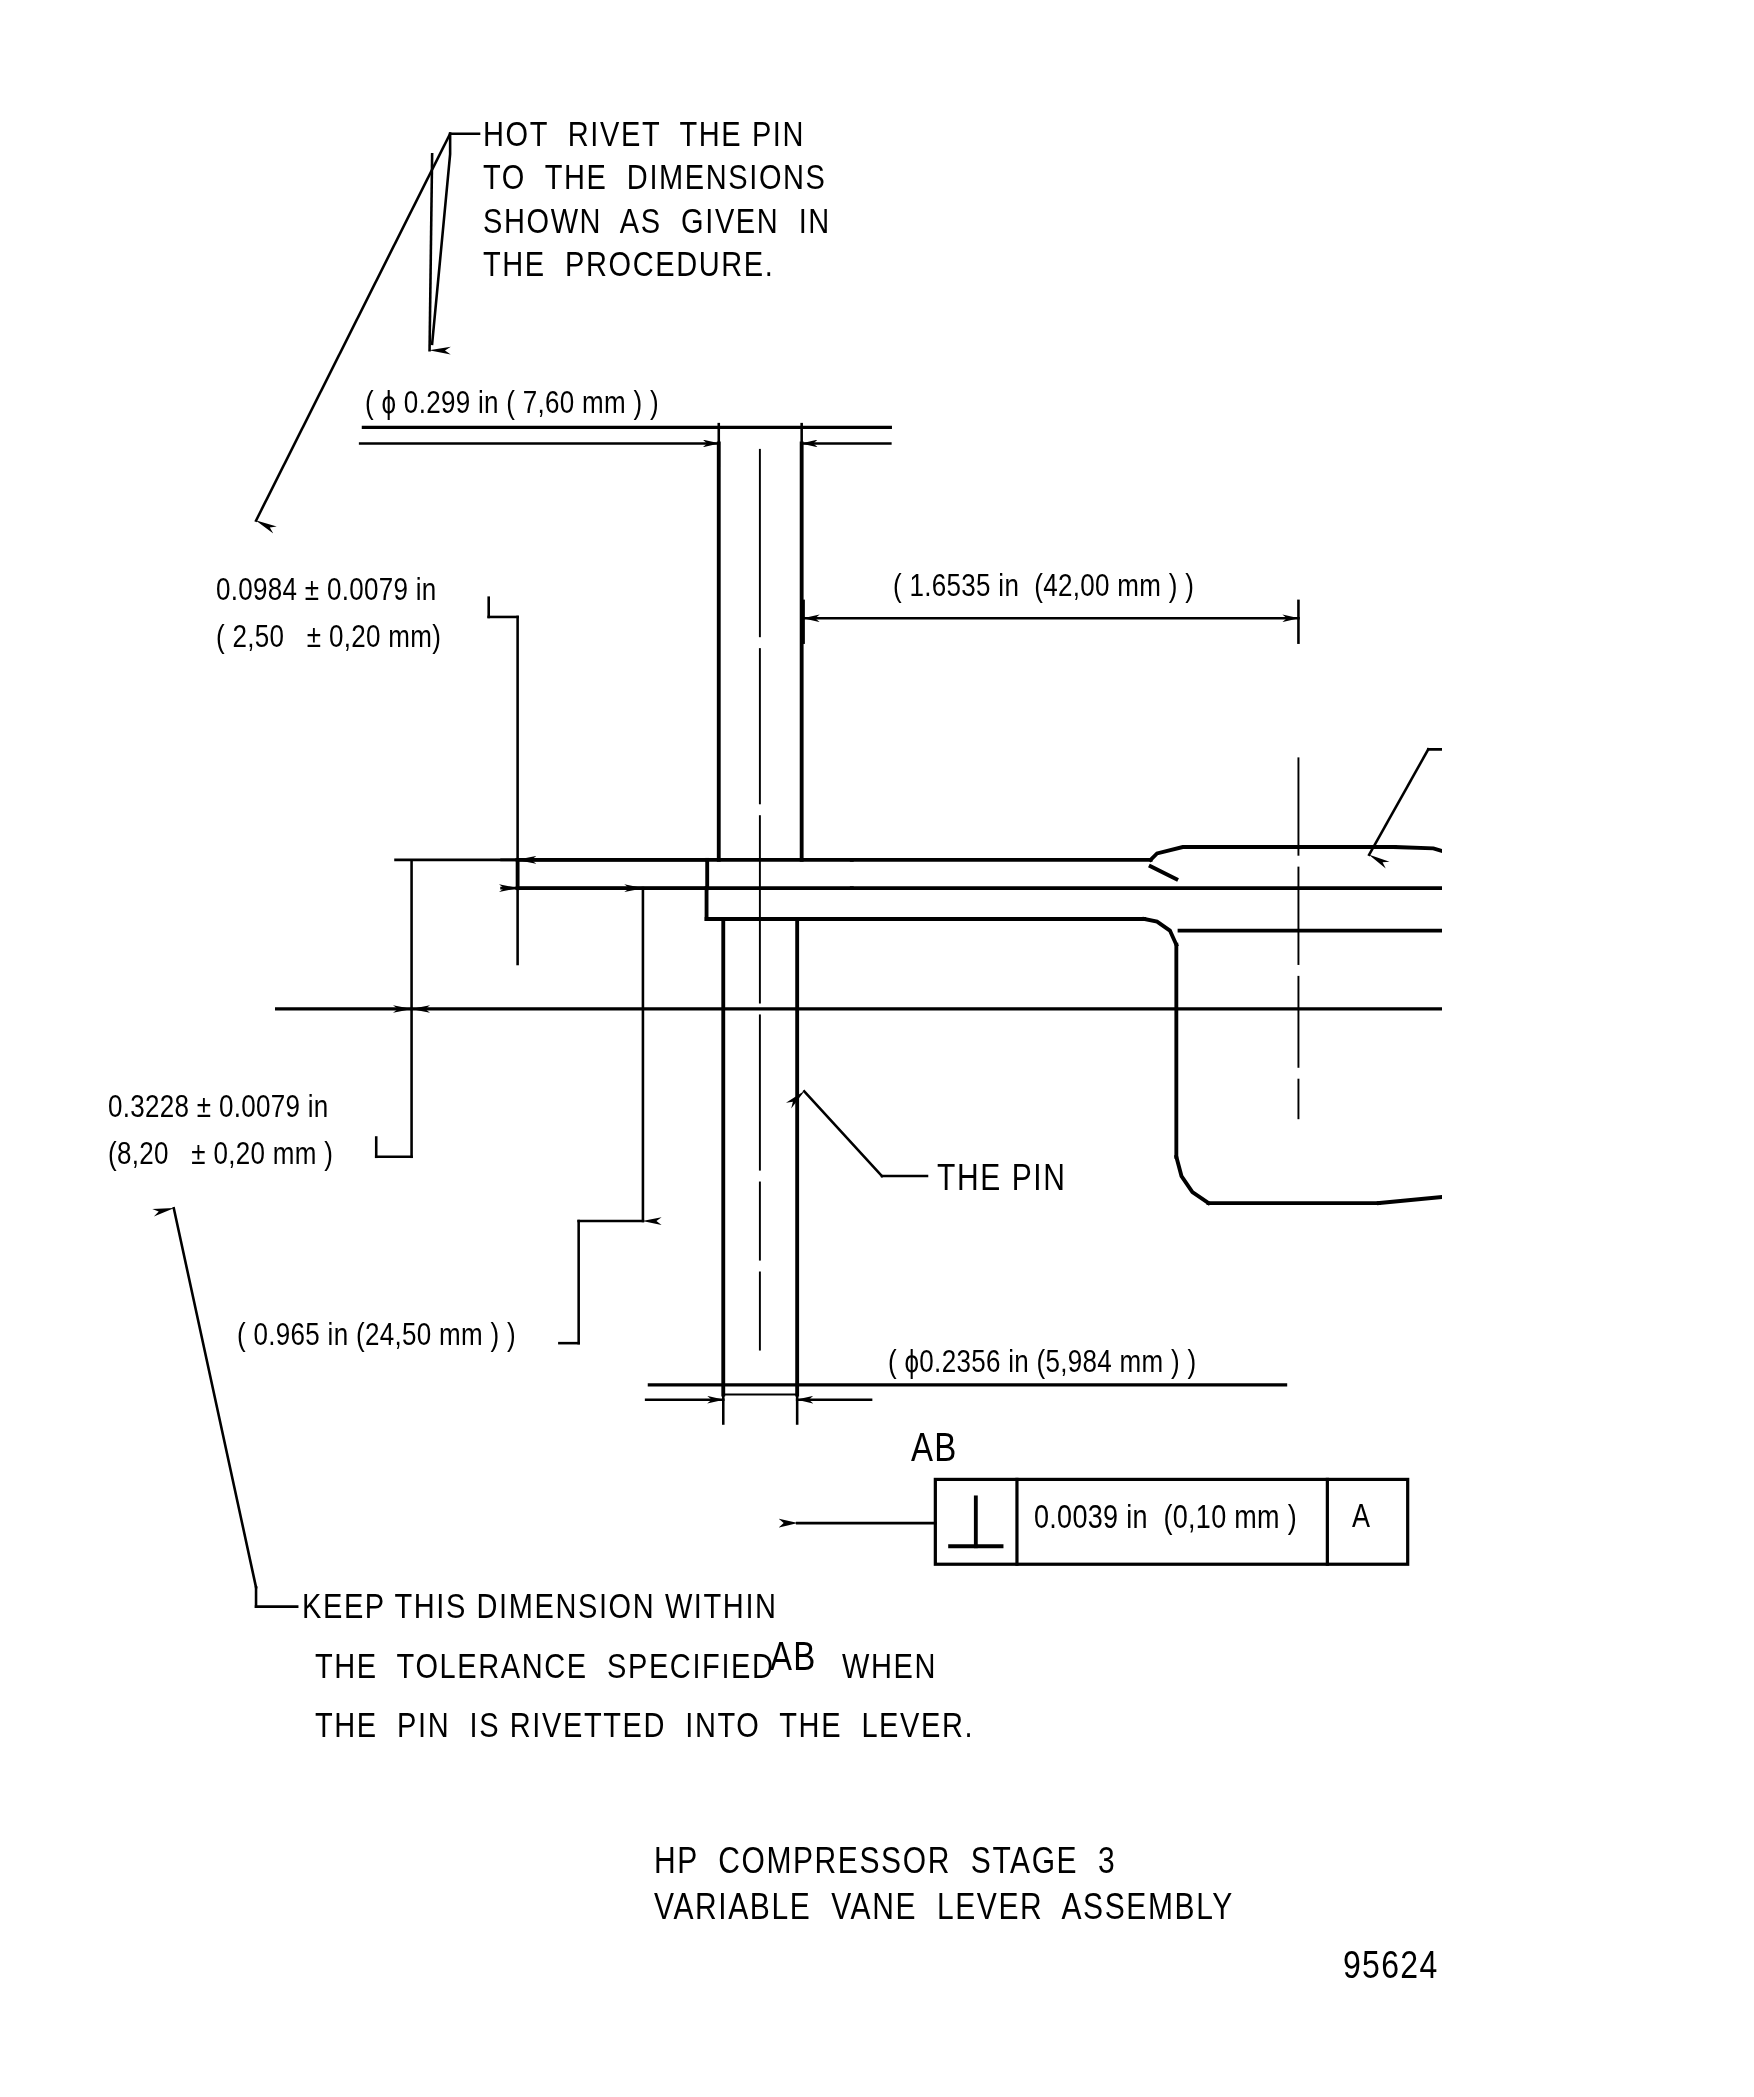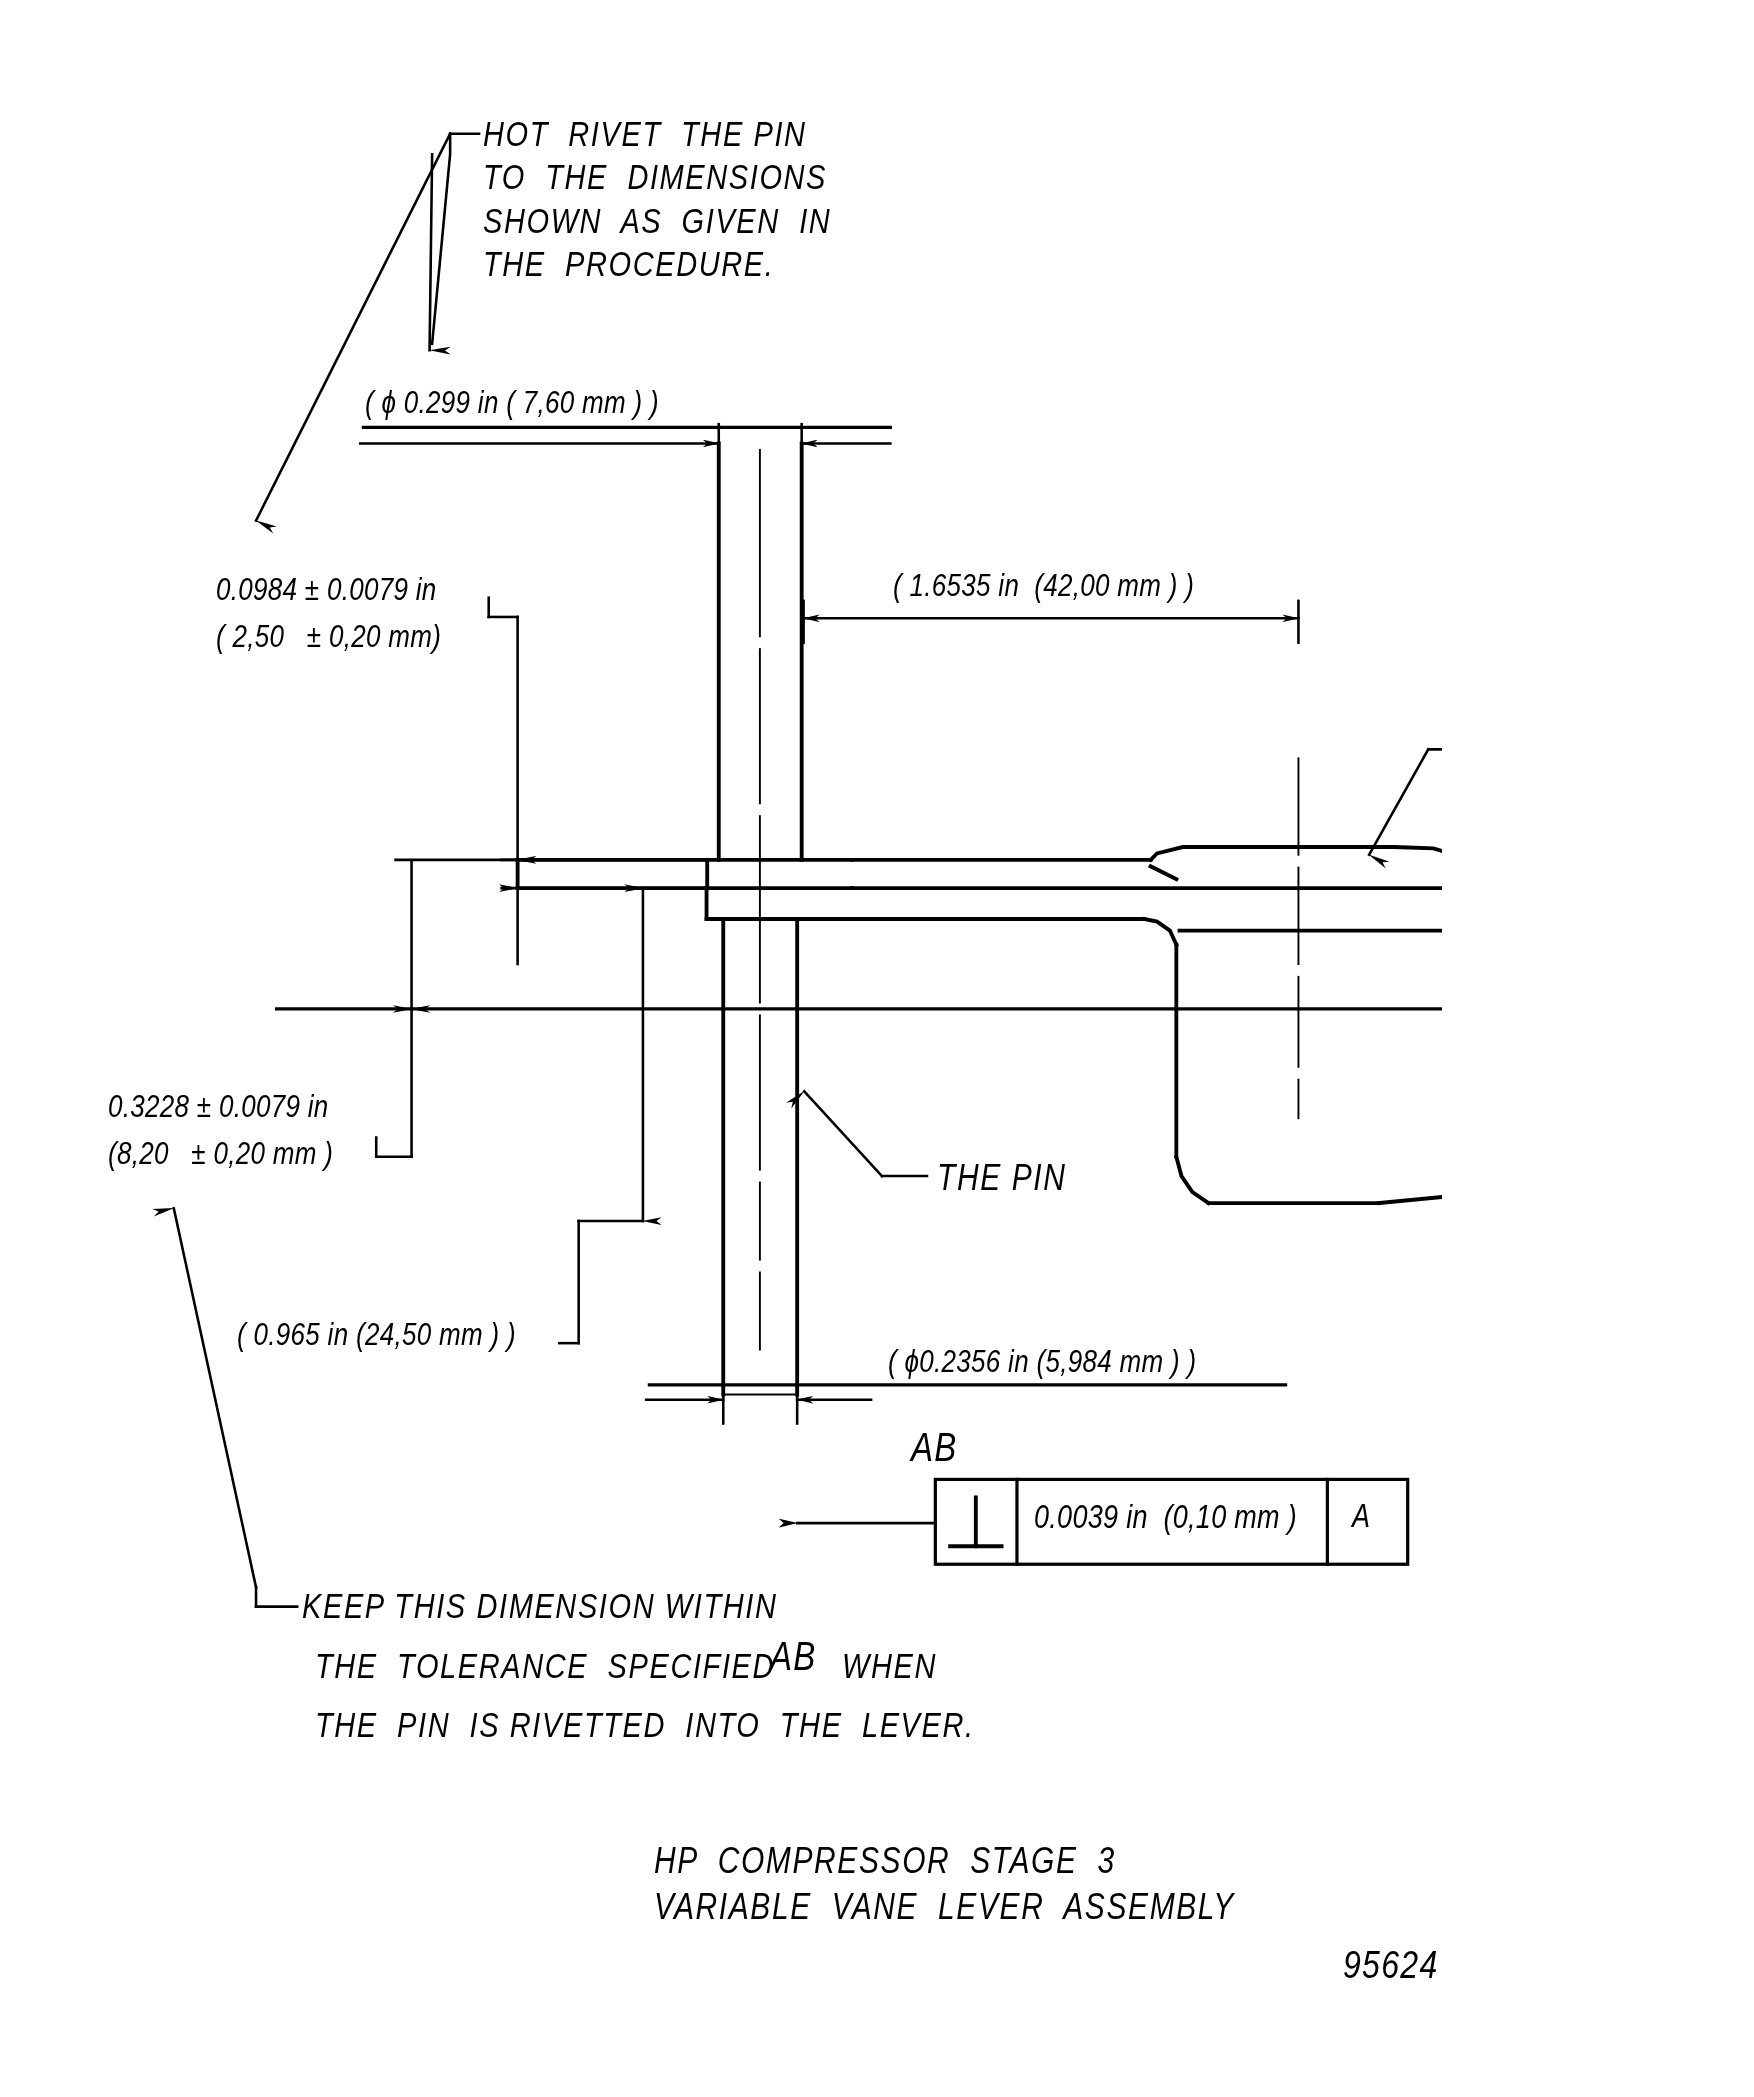--- a/index.html
+++ b/index.html
@@ -6,21 +6,20 @@
   body{
     font-family:"Liberation Sans", sans-serif;
     color:#000000;
   }
   #sheet{
     position:relative;
     width:1442px;
     height:2097px;
     background:#ffffff;
     overflow:hidden;
-    font-style:italic;
   }
   #sheet svg{position:absolute;left:0;top:0;width:1755px;height:2097px;}
   .txt{
     position:absolute;
     white-space:pre;
     color:#000;
     font-family:"Liberation Sans", sans-serif;
     font-weight:400;
     letter-spacing:0.6px;
     transform:scaleY(1.22);

